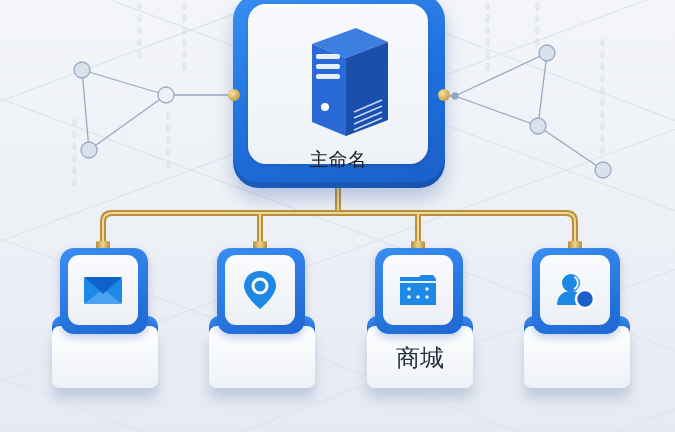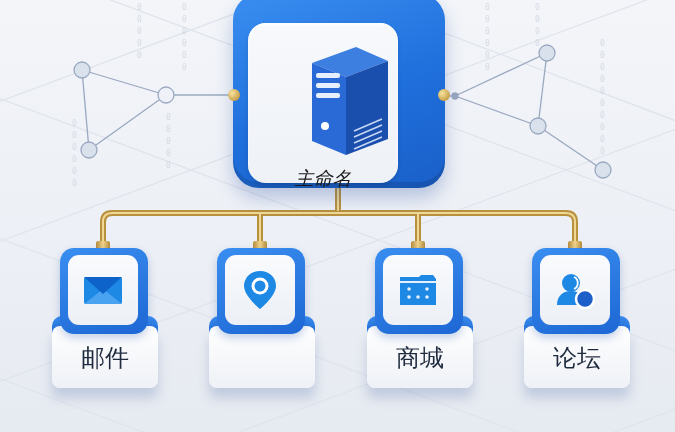--- a/index.html
+++ b/index.html
@@ -3,23 +3,23 @@
 <meta charset="utf-8">
 <style>
   html, body { margin:0; padding:0; }
   body { width:675px; height:432px; overflow:hidden; position:relative;
     background: linear-gradient(180deg,#f3f5f9 0%,#eceff5 60%,#e6eaf1 100%);
     font-family: "DejaVu Sans", "Liberation Sans", sans-serif; }
   .bg-svg { position:absolute; left:0; top:0; width:675px; height:432px; }
   .main-node { position:absolute; left:233px; top:-6px; width:212px; height:194px; border-radius:26px;
     background: linear-gradient(160deg,#3a8ef0 0%,#1f6fdc 55%,#1a5fc8 100%);
     box-shadow: 0 10px 18px rgba(40,80,160,0.28), inset 0 -6px 0 rgba(0,0,0,0.12); }
-  .main-inner { position:absolute; left:15px; top:29px; width:150px; height:160px; border-radius:18px;
+  .main-inner { position:absolute; left:15px; top:10px; width:180px; height:160px; border-radius:18px;
     background: linear-gradient(180deg,#f7f9fc 0%,#eef1f6 100%);
-    box-shadow: inset 0 2px 3px rgba(255,255,255,0.9), 0 2px 4px rgba(0,0,0,0.12); font-style: italic; }
+    box-shadow: inset 0 2px 3px rgba(255,255,255,0.9), 0 2px 4px rgba(0,0,0,0.12); }
   .main-label { position:absolute; left:0; right:0; top:143px; text-align:center; font-size:19px; color:#1b1b1b; }
   .server-icon { position:absolute; left:60px; top:20px; width:84px; height:112px; }
   .knob { position:absolute; width:12px; height:12px; border-radius:50%;
     background: radial-gradient(circle at 35% 35%,#f8e3a0,#c9a14a 70%); }
   .child { position:absolute; width:110px; height:150px; }
   .child-card { position:absolute; left:10px; top:4px; width:88px; height:86px; border-radius:14px;
     background: linear-gradient(160deg,#3a8ef0,#1d67d4); box-shadow: 0 4px 8px rgba(30,80,170,0.25); z-index:2; }
   .child-card-inner { position:absolute; left:8px; top:7px; width:70px; height:70px; border-radius:11px;
     background: linear-gradient(180deg,#f9fbfd,#eceff5); }
   .pedestal-top { position:absolute; left:2px; top:72px; width:106px; height:22px; border-radius:10px 10px 4px 4px;
@@ -146,21 +146,20 @@
     <div class="child-card-inner">
       <svg class="child-icon" viewBox="0 0 42 42">
         <rect x="2" y="8" width="38" height="27" rx="2" fill="#1e88e5"></rect>
         <polygon points="2,35 21,20 40,35" fill="#4aa3f0"></polygon>
         <polygon points="2,8 21,25 40,8" fill="#0d63c9"></polygon>
       </svg>
     </div>
   </div>
   <div class="pedestal-top"></div>
   <div class="pedestal"></div>
-  <div class="child-label">邮件</div>
 </div>
 
 <div class="child" style="left:207px; top:244px;">
   <div class="cap" style="left:46px; top:-3px;"></div>
   <div class="child-card">
     <div class="child-card-inner">
       <svg class="child-icon" viewBox="0 0 42 42">
         <path d="M21 2 C11 2 5 9 5 17 C5 27 21 40 21 40 C21 40 37 27 37 17 C37 9 31 2 21 2 Z" fill="#1e88e5"></path>
         <circle cx="21" cy="17" r="7" fill="none" stroke="#ffffff" stroke-width="3"></circle>
       </svg>
@@ -199,14 +198,13 @@
       <svg class="child-icon" viewBox="0 0 42 42">
         <circle cx="17" cy="14" r="9" fill="#1e88e5"></circle>
         <path d="M3 36 C3 26 10 22 17 22 C24 22 31 26 31 36 Z" fill="#1e88e5"></path>
         <path d="M20 8 C25 10 25 18 20 20" stroke="#ffffff" stroke-width="1.8" fill="none"></path>
         <circle cx="31" cy="30" r="9" fill="#1d5fc8" stroke="#ffffff" stroke-width="2.5"></circle>
       </svg>
     </div>
   </div>
   <div class="pedestal-top"></div>
   <div class="pedestal"></div>
-  <div class="child-label">论坛</div>
 </div>
 
 </body></html>

